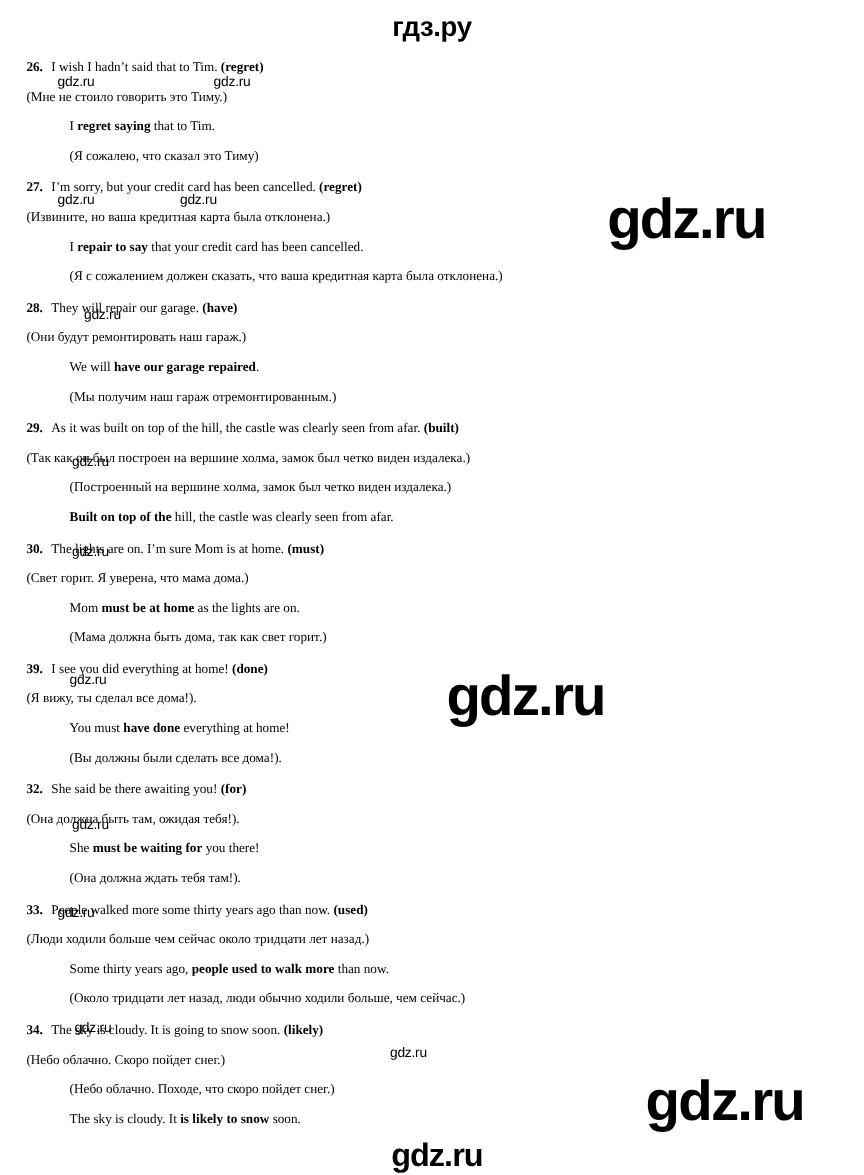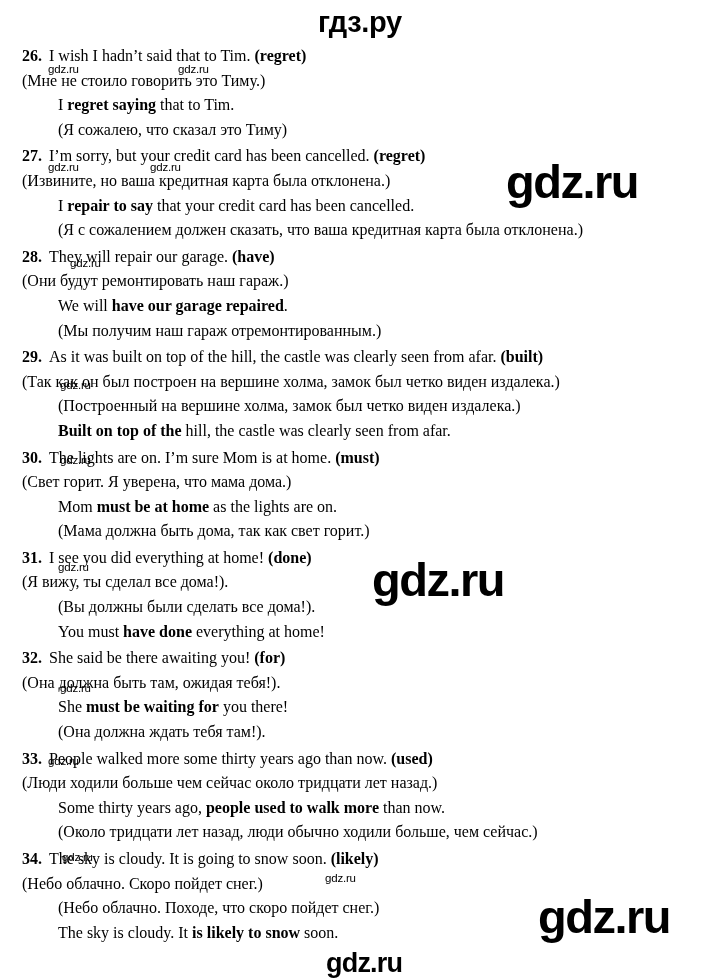--- a/index.html
+++ b/index.html
@@ -24,42 +24,42 @@
     left: 0;
     width: 720px;
     height: 44px;
     display: flex;
     align-items: center;
     justify-content: center;
   }
   .site-logo {
     font-family: "Liberation Sans", "DejaVu Sans", sans-serif;
     font-weight: bold;
-    font-size: 29px;
+    font-size: 23px;
     letter-spacing: -0.3px;
     color: #000;
     line-height: 1;
   }
 
   
   .sheet {
     position: absolute;
     top: 44px;
     left: 0;
     width: 720px;
     height: 935px;
   }
 
   .exercise {
     padding: 0 14px 0 22px;
     margin-bottom: 2px;
   }
 
   .line {
-    font-size: 16px;
+    font-size: 11px;
     line-height: 24.6px;
     white-space: normal;
     position: relative;
     z-index: 2;
   }
 
   .line.prompt {
     text-indent: 0;
     padding-left: 0;
   }
@@ -144,24 +144,24 @@
         <div class="line translation-answer">(Построенный на вершине холма, замок был четко виден издалека.)</div>
         <div class="line answer"><span></span><b>Built on top of the</b><span> hill, the castle was clearly seen from afar.</span></div>
       </div>
       <div class="exercise">
         <div class="line prompt"><span class="num">30.</span><span>The lights are on. I’m sure Mom is at home.</span> <span class="kw">(must)</span></div>
         <div class="line translation-main">(Свет горит. Я уверена, что мама дома.)</div>
         <div class="line answer"><span>Mom </span><b>must be at home</b><span> as the lights are on.</span></div>
         <div class="line translation-answer">(Мама должна быть дома, так как свет горит.)</div>
       </div>
       <div class="exercise">
-        <div class="line prompt"><span class="num">31.</span><span>I see you did everything at home!</span> <span class="kw">(done)</span></div>
+        <div class="line prompt"><span class="num">39.</span><span>I see you did everything at home!</span> <span class="kw">(done)</span></div>
         <div class="line translation-main">(Я вижу, ты сделал все  дома!).</div>
+        <div class="line answer"><span>You must </span><b>have done</b><span> everything at home!</span></div>
         <div class="line translation-answer">(Вы должны были сделать все дома!).</div>
-        <div class="line answer"><span>You must </span><b>have done</b><span> everything at home!</span></div>
       </div>
       <div class="exercise">
         <div class="line prompt"><span class="num">32.</span><span>She said be there awaiting you!</span> <span class="kw">(for)</span></div>
         <div class="line translation-main">(Она должна быть там, ожидая тебя!).</div>
         <div class="line answer"><span>She </span><b>must be waiting for</b><span> you there!</span></div>
         <div class="line translation-answer">(Она должна ждать тебя там!).</div>
       </div>
       <div class="exercise">
         <div class="line prompt"><span class="num">33.</span><span>People walked more some thirty years ago than now.</span> <span class="kw">(used)</span></div>
         <div class="line translation-main">(Люди ходили больше чем сейчас около тридцати лет назад.)</div>

